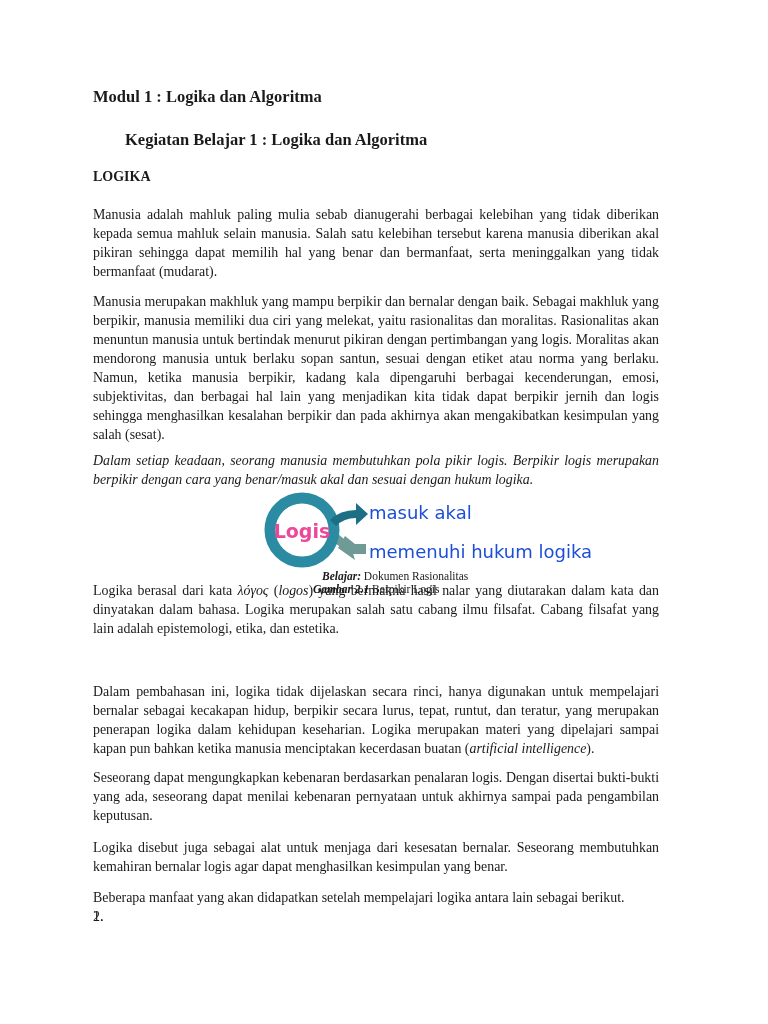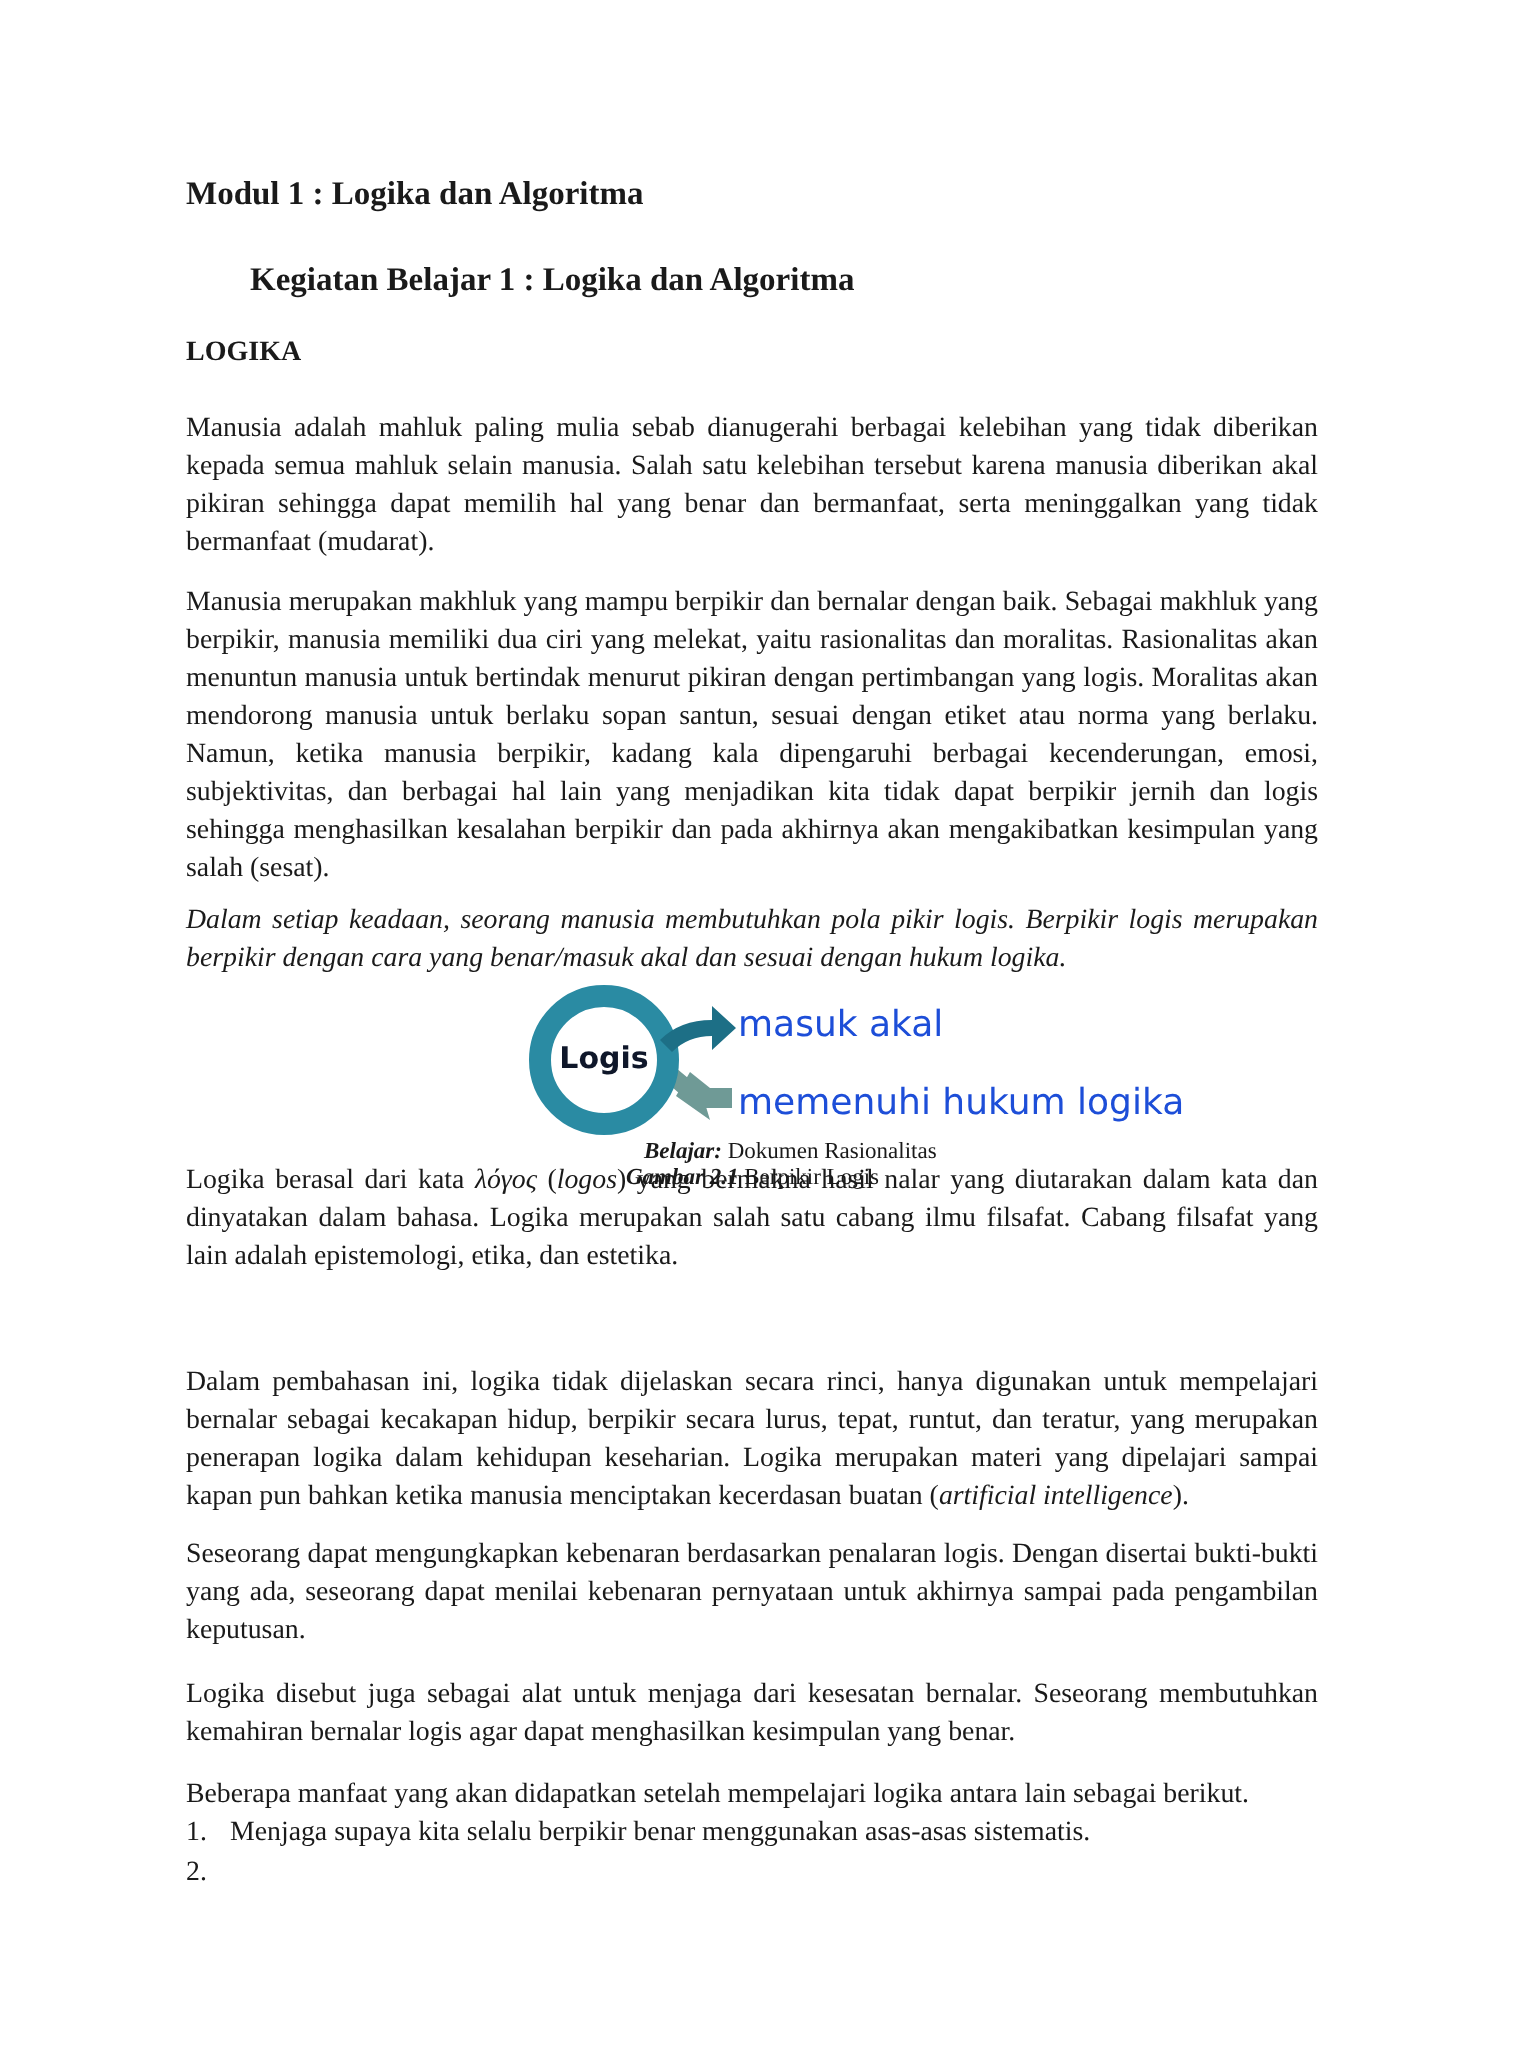--- a/index.html
+++ b/index.html
@@ -22,21 +22,21 @@
     .p8 { top: 888px; }
     ol.list { position: absolute; left: 0; top: 907px; margin: 0; padding: 0; list-style: none;
               font-size: 13.9px; line-height: 20px; width: 566px; }
     ol.list li { position: relative; padding-left: 22px; }
     ol.list li .num { position: absolute; left: 0; }
     .figure { position: absolute; left: 260px; top: 490px; width: 300px; height: 80px; }
     .fig-text { position: absolute; font-family: "DejaVu Sans", sans-serif; font-size: 18px; color: #1d4ed8; white-space: nowrap; }
     .fig-t1 { left: 109px; top: 12px; }
     .fig-t2 { left: 109px; top: 51px; }
     .fig-center { position: absolute; left: 10px; top: 30px; width: 64px; text-align: center;
-                  font-family: "DejaVu Sans", sans-serif; font-weight: bold; font-size: 15px; color: #0f172a; }
+                  font-family: "DejaVu Sans", sans-serif; font-weight: bold; font-size: 19px; color: #ec4899; }
     .caption { position: absolute; font-size: 11.5px; white-space: nowrap; }
     .cap1 { left: 322px; top: 570px; }
     .cap2 { left: 313px; top: 583px; }
     .bi { font-weight: bold; font-style: italic; }
     i { font-style: italic; }
   </style>
 </head>
 <body>
 
 <div class="page">
@@ -50,21 +50,21 @@
 
   <p class="para p4"><span>Logika berasal dari kata </span><i>λόγος</i><span> (</span><i>logos</i><span>) yang bermakna hasil nalar yang diutarakan dalam kata dan dinyatakan dalam bahasa. Logika merupakan salah satu cabang ilmu filsafat. Cabang filsafat yang lain adalah epistemologi, etika, dan estetika.</span></p>
 
   <p class="para p5"><span>Dalam pembahasan ini, logika tidak dijelaskan secara rinci, hanya digunakan untuk mempelajari bernalar sebagai kecakapan hidup, berpikir secara lurus, tepat, runtut, dan teratur, yang merupakan penerapan logika dalam kehidupan keseharian. Logika merupakan materi yang dipelajari sampai kapan pun bahkan ketika manusia menciptakan kecerdasan buatan (</span><i>artificial intelligence</i><span>).</span></p>
 
   <p class="para p6">Seseorang dapat mengungkapkan kebenaran berdasarkan penalaran logis. Dengan disertai bukti-bukti yang ada, seseorang dapat menilai kebenaran pernyataan untuk akhirnya sampai pada pengambilan keputusan.</p>
   <p class="para p7">Logika disebut juga sebagai alat untuk menjaga dari kesesatan bernalar. Seseorang membutuhkan kemahiran bernalar logis agar dapat menghasilkan kesimpulan yang benar.</p>
   <p class="para p8">Beberapa manfaat yang akan didapatkan setelah mempelajari logika antara lain sebagai berikut.</p>
 
   <ol class="list">
-    <li><span class="num">1.</span><span>Menjaga supaya kita selalu berpikir benar menggunakan asas-asas sistematis.</span></li>
+    <li><span class="num">1.</span></li>
     <li><span class="num">2.</span></li>
   </ol>
 </div>
 
 <div class="figure">
   <svg width="300" height="80" viewBox="0 0 300 80" style="position:absolute;left:0;top:0;">
     <path d="M78 58 L95 70 L92 60 L100 58 L85 46 Z" fill="#6f9a96"></path>
     <path d="M72 50 L88 64 L106 64 L106 54 L90 54 L78 44 Z" fill="#6f9a96"></path>
     <circle cx="42" cy="40" r="32" fill="none" stroke="#2a8ba3" stroke-width="11"></circle>
     <path d="M70 30 Q80 20 96 20 L96 13 L108 24 L96 35 L96 28 Q84 28 76 36 Z" fill="#1d6f86"></path>

